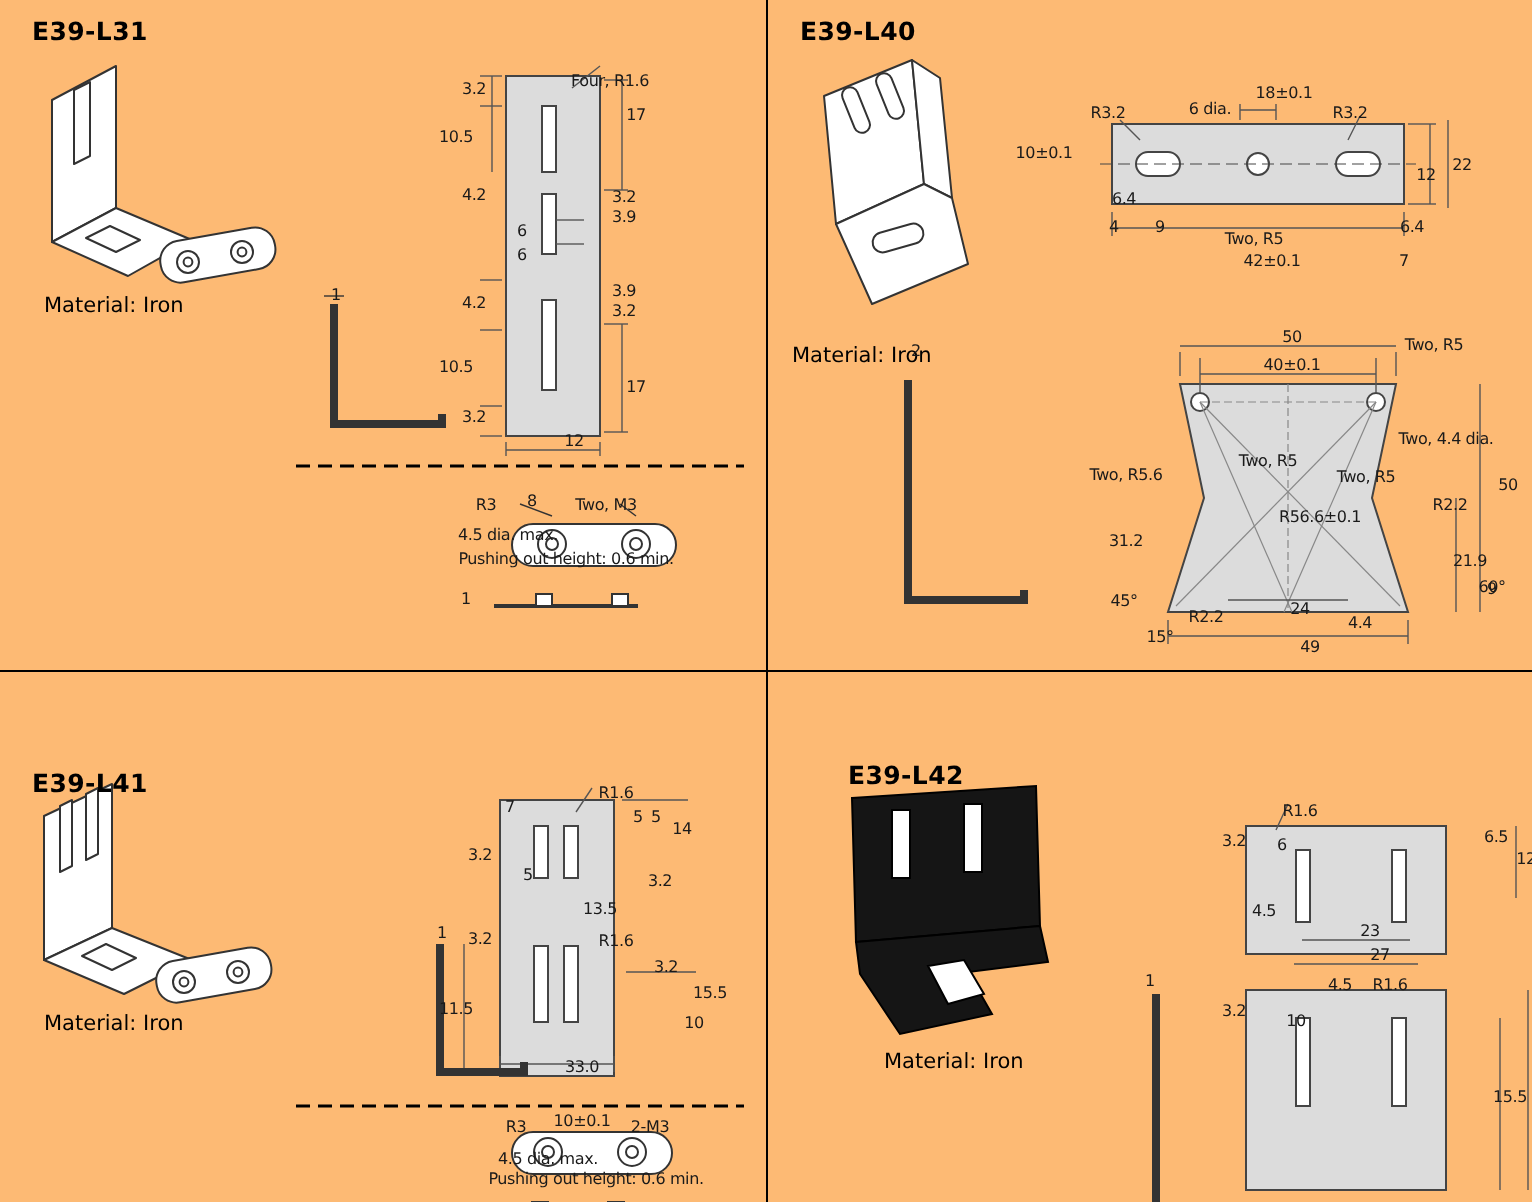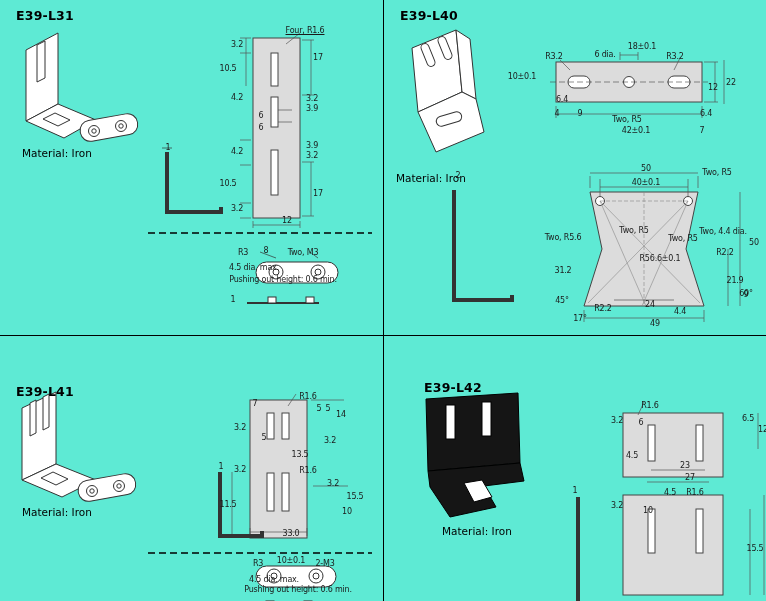--- a/index.html
+++ b/index.html
@@ -1,16 +1,16 @@
 <!DOCTYPE html>
 <html><head>
 <meta charset="utf-8">
 <style>
   html,body{margin:0;padding:0;background:#fff;}
-  .page{position:relative;width:766px;height:601px;background:#5eead4;overflow:hidden;
+  .page{position:relative;width:766px;height:601px;background:#fdba74;overflow:hidden;
         font-family:"DejaVu Sans","Liberation Sans",sans-serif;color:#000;}
   .quad{position:absolute;}
   .q-tl{left:0;top:0;width:383px;height:335px;}
   .q-tr{left:384px;top:0;width:382px;height:335px;}
   .q-bl{left:0;top:336px;width:383px;height:265px;margin-top:40px;}
   .q-br{left:408px;top:336px;width:382px;height:265px;margin-top:39px;}
   .divider-v{position:absolute;left:383px;top:0;width:1px;height:601px;background:#000;}
   .divider-h{position:absolute;left:0;top:335px;width:766px;height:1px;background:#000;}
   .title{position:absolute;left:16px;top:8px;font-size:12.5px;font-weight:bold;letter-spacing:0.2px;}
   .q-br .title{top:5px;}
@@ -85,21 +85,21 @@
         <line x1="276" y1="258" x2="260" y2="252" stroke-width="0.7"></line>
         <line x1="318" y1="258" x2="310" y2="252" stroke-width="0.7"></line>
         <path d="M247 303 h72" stroke-width="2" fill="none"></path>
         <rect x="268" y="297" width="8" height="6"></rect>
         <rect x="306" y="297" width="8" height="6"></rect>
       </g>
     </svg>
     <div class="title">E39-L31</div>
     <div class="material">Material: Iron</div>
     <div class="labels-layer">
-        <span class="dim" style="left: 305px; top: 31px; text-decoration: underline;">Four, R1.6</span>
+        <span class="dim" style="left: 305px; top: 41px;">Four, R1.6</span>
         <span class="dim" style="left: 237px; top: 45px;">3.2</span>
         <span class="dim" style="left: 228px; top: 69px;">10.5</span>
         <span class="dim" style="left: 318px; top: 58px;">17</span>
         <span class="dim" style="left: 237px; top: 98px;">4.2</span>
         <span class="dim" style="left: 312px; top: 99px;">3.2</span>
         <span class="dim" style="left: 312px; top: 109px;">3.9</span>
         <span class="dim" style="left: 261px; top: 116px;">6</span>
         <span class="dim" style="left: 261px; top: 128px;">6</span>
         <span class="dim" style="left: 312px; top: 146px;">3.9</span>
         <span class="dim" style="left: 312px; top: 156px;">3.2</span>
@@ -194,34 +194,34 @@
         <span class="dim" style="left: 173px; top: 114px;">4</span>
         <span class="dim" style="left: 196px; top: 114px;">9</span>
         <span class="dim" style="left: 322px; top: 114px;">6.4</span>
         <span class="dim" style="left: 243px; top: 120px;">Two, R5</span>
         <span class="dim" style="left: 252px; top: 131px;">42±0.1</span>
         <span class="dim" style="left: 318px; top: 131px;">7</span>
         <span class="dim" style="left: 74px; top: 176px;">2</span>
         <span class="dim" style="left: 262px; top: 169px;">50</span>
         <span class="dim" style="left: 262px; top: 183px;">40±0.1</span>
         <span class="dim" style="left: 333px; top: 173px;">Two, R5</span>
-        <span class="dim" style="left: 339px; top: 232px;">Two, 4.4 dia.</span>
+        <span class="dim" style="left: 339px; top: 220px;">Two, 4.4 dia.</span>
         <span class="dim" style="left: 179px; top: 238px;">Two, R5.6</span>
         <span class="dim" style="left: 250px; top: 231px;">Two, R5</span>
         <span class="dim" style="left: 299px; top: 239px;">Two, R5</span>
         <span class="dim" style="left: 276px; top: 259px;">R56.6±0.1</span>
         <span class="dim" style="left: 341px; top: 253px;">R2.2</span>
         <span class="dim" style="left: 179px; top: 271px;">31.2</span>
         <span class="dim" style="left: 370px; top: 243px;">50</span>
         <span class="dim" style="left: 351px; top: 281px;">21.9</span>
         <span class="dim" style="left: 362px; top: 295px;">9</span>
         <span class="dim" style="left: 178px; top: 301px;">45°</span>
         <span class="dim" style="left: 331px; top: 294px; margin-left: 31px;">60°</span>
         <span class="dim" style="left: 219px; top: 309px;">R2.2</span>
-        <span class="dim" style="left: 196px; top: 319px;">17°</span>
+        <span class="dim" style="left: 196px; top: 319px;">15°</span>
         <span class="dim" style="left: 266px; top: 305px;">24</span>
         <span class="dim" style="left: 296px; top: 312px;">4.4</span>
         <span class="dim" style="left: 271px; top: 324px;">49</span>
       </div>
   </div>
 
   <div class="quad q-bl">
     <svg class="draw" width="383" height="265">
       <g stroke="#333" stroke-width="1" fill="#fff" stroke-linejoin="round">
         <path d="M22 32 L56 16 L56 88 L22 104 Z"></path>

